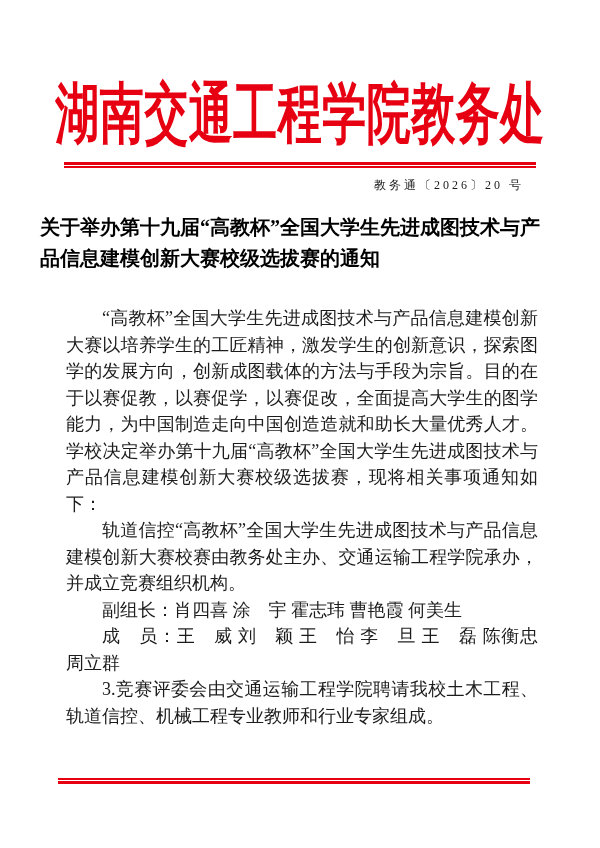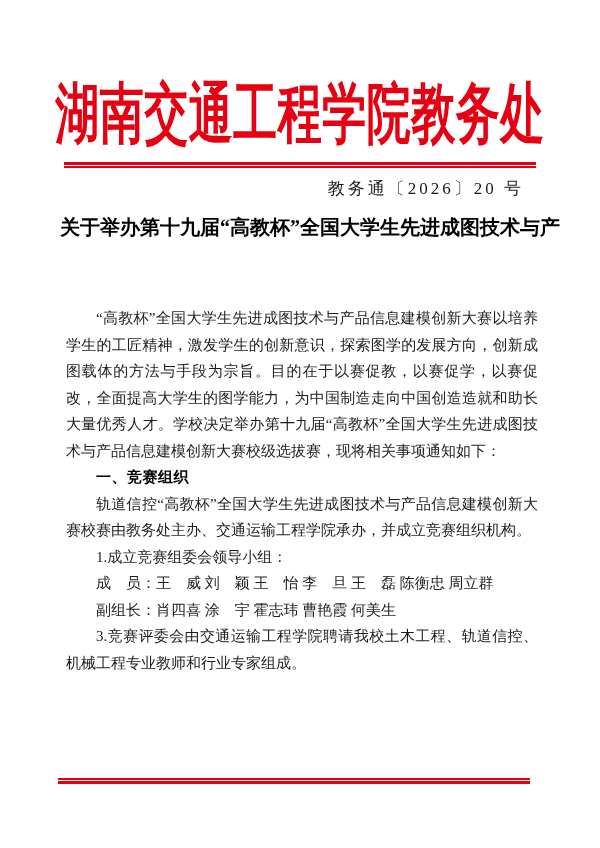--- a/index.html
+++ b/index.html
@@ -39,42 +39,42 @@
     width: 472px;
     height: 1px;
     background: #ffffff;
     border-top: 3px solid #e60012;
     border-bottom: 2px solid #e60012;
   }
   .doc-number {
     position: absolute;
     top: 177px;
     right: 76px;
-    font-size: 17px;
+    font-size: 12px;
     letter-spacing: 3px;
     color: #1a1a1a;
     white-space: nowrap;
   }
   .notice-title {
     position: absolute;
     top: 212px;
     left: 40px;
     right: 40px;
-    text-align: right;
+    text-align: left;
     font-weight: 700;
     font-size: 20px;
     line-height: 31px;
     color: #000000;
   }
   .doc-body {
     position: absolute;
     top: 305px;
     left: 66px;
     width: 472px;
-    font-size: 15px;
+    font-size: 18px;
     line-height: 26.5px;
     text-align: justify;
     color: #1c1c1c;
   }
   .doc-body p {
     margin: 0;
     padding: 0;
     text-indent: 2em;
   }
   .doc-body p.section-heading {
@@ -100,27 +100,26 @@
 <div class="page">
 
   <div class="letterhead">湖南交通工程学院教务处</div>
 
   <div class="header-rule"></div>
 
   <div class="doc-number">教务通〔2026〕20 号</div>
 
   <div class="notice-title">
     <div>关于举办第十九届“高教杯”全国大学生先进成图技术与产</div>
+    <div>品信息建模创新大赛校级选拔赛的通知</div>
   </div>
 
   <div class="doc-body">
     <p>“高教杯”全国大学生先进成图技术与产品信息建模创新大赛以培养学生的工匠精神，激发学生的创新意识，探索图学的发展方向，创新成图载体的方法与手段为宗旨。目的在于以赛促教，以赛促学，以赛促改，全面提高大学生的图学能力，为中国制造走向中国创造造就和助长大量优秀人才。学校决定举办第十九届“高教杯”全国大学生先进成图技术与产品信息建模创新大赛校级选拔赛，现将相关事项通知如下：</p>
-    <p class="section-heading">一、竞赛组织</p>
     <p>轨道信控“高教杯”全国大学生先进成图技术与产品信息建模创新大赛校赛由教务处主办、交通运输工程学院承办，并成立竞赛组织机构。</p>
-    <p>1.成立竞赛组委会领导小组：</p>
+    <p>副组长：肖四喜 涂　宇 霍志玮 曹艳霞 何美生</p>
     <p>成　员：王　威 刘　颖 王　怡 李　旦 王　磊 陈衡忠 周立群</p>
-    <p>副组长：肖四喜 涂　宇 霍志玮 曹艳霞 何美生</p>
     <p>3.竞赛评委会由交通运输工程学院聘请我校土木工程、轨道信控、机械工程专业教师和行业专家组成。</p>
   </div>
 
   <div class="footer-rule"></div>
 
 </div>
 
 </body></html>

